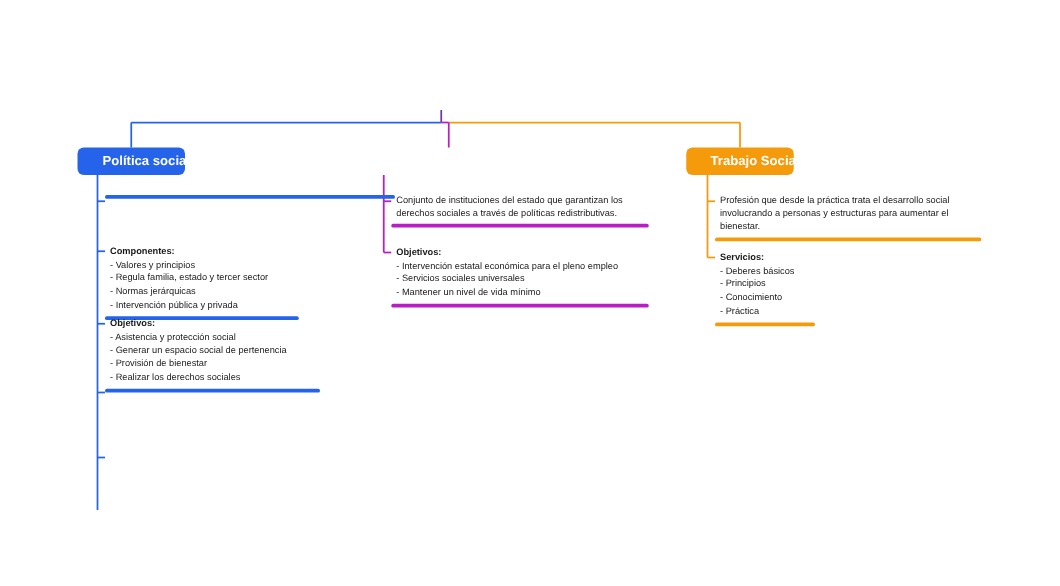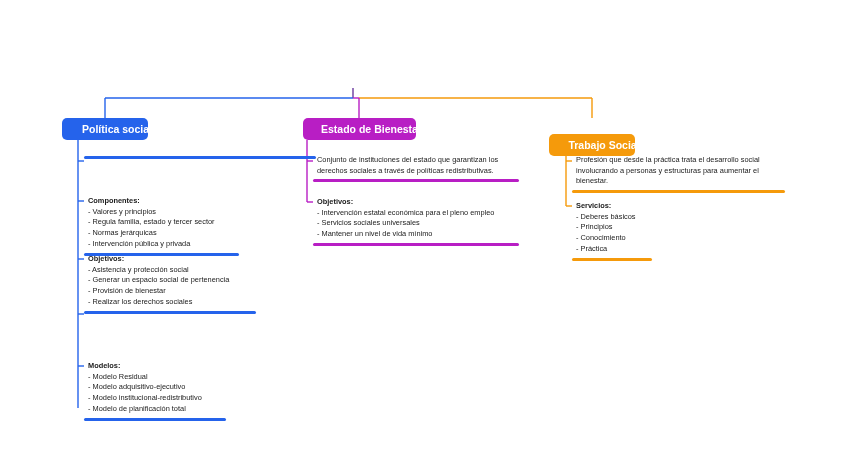--- a/index.html
+++ b/index.html
@@ -58,21 +58,20 @@
     left: 303px;
     top: 118px;
     width: 113px;
     background: #b81ec4;
   }
   .branch-orange {
     left: 549px;
     top: 118px;
     width: 86px;
     background: #f59a0b;
-    margin-top: 16px;
   }
   .leaf {
     position: absolute;
     box-sizing: border-box;
   }
   .leaf-text {
     font-size: 7.4px;
     line-height: 1.45;
     color: #1a1a1a;
     white-space: pre-line;
@@ -144,32 +143,21 @@
   <div class="leaf" style="left:84px; top:254px; width:172px;">
     <div class="leaf-text"><b>Objetivos:</b>
 - Asistencia y protección social
 - Generar un espacio social de pertenencia
 - Provisión de bienestar
 - Realizar los derechos sociales</div>
     <div class="underline ul-blue" style="width:172px;"></div>
   </div>
 
 
-  <div class="leaf" style="left:84px; top:361px; width:142px;">
-    <div class="leaf-text"><b>Modelos:</b>
-- Modelo Residual
-- Modelo adquisitivo-ejecutivo
-- Modelo institucional-redistributivo
-- Modelo de planificación total</div>
-    <div class="underline ul-blue" style="width:142px;"></div>
-  </div>
 
-  <div class="node branch-node branch-purple">
-    <span>Estado de Bienestar</span>
-  </div>
 
   <div class="leaf" style="left:313px; top:155px; width:206px;">
     <div class="leaf-text">Conjunto de instituciones del estado que garantizan los
 derechos sociales a través de políticas redistributivas.</div>
     <div class="underline ul-purple" style="width:206px;"></div>
   </div>
 
   <div class="leaf" style="left:313px; top:197px; width:206px;">
     <div class="leaf-text"><b>Objetivos:</b>
 - Intervención estatal económica para el pleno empleo

